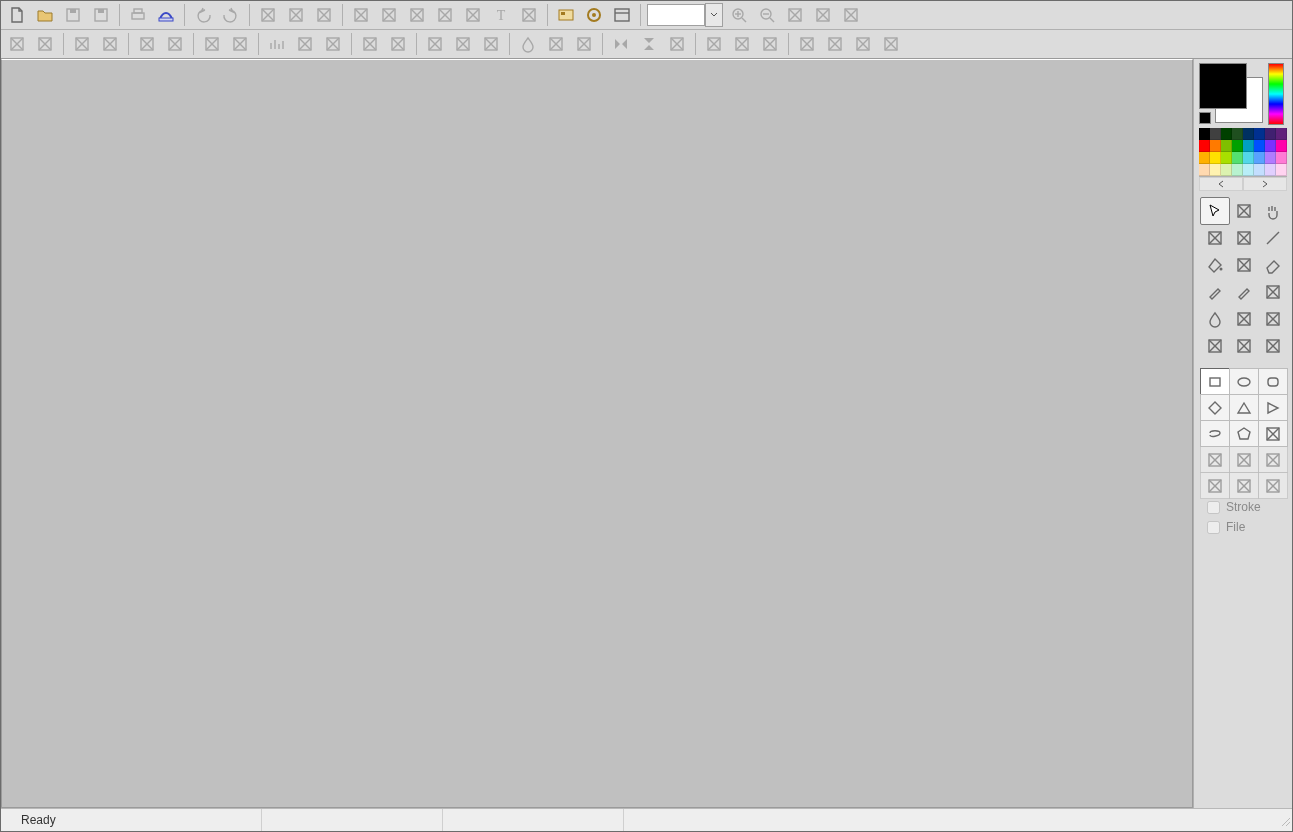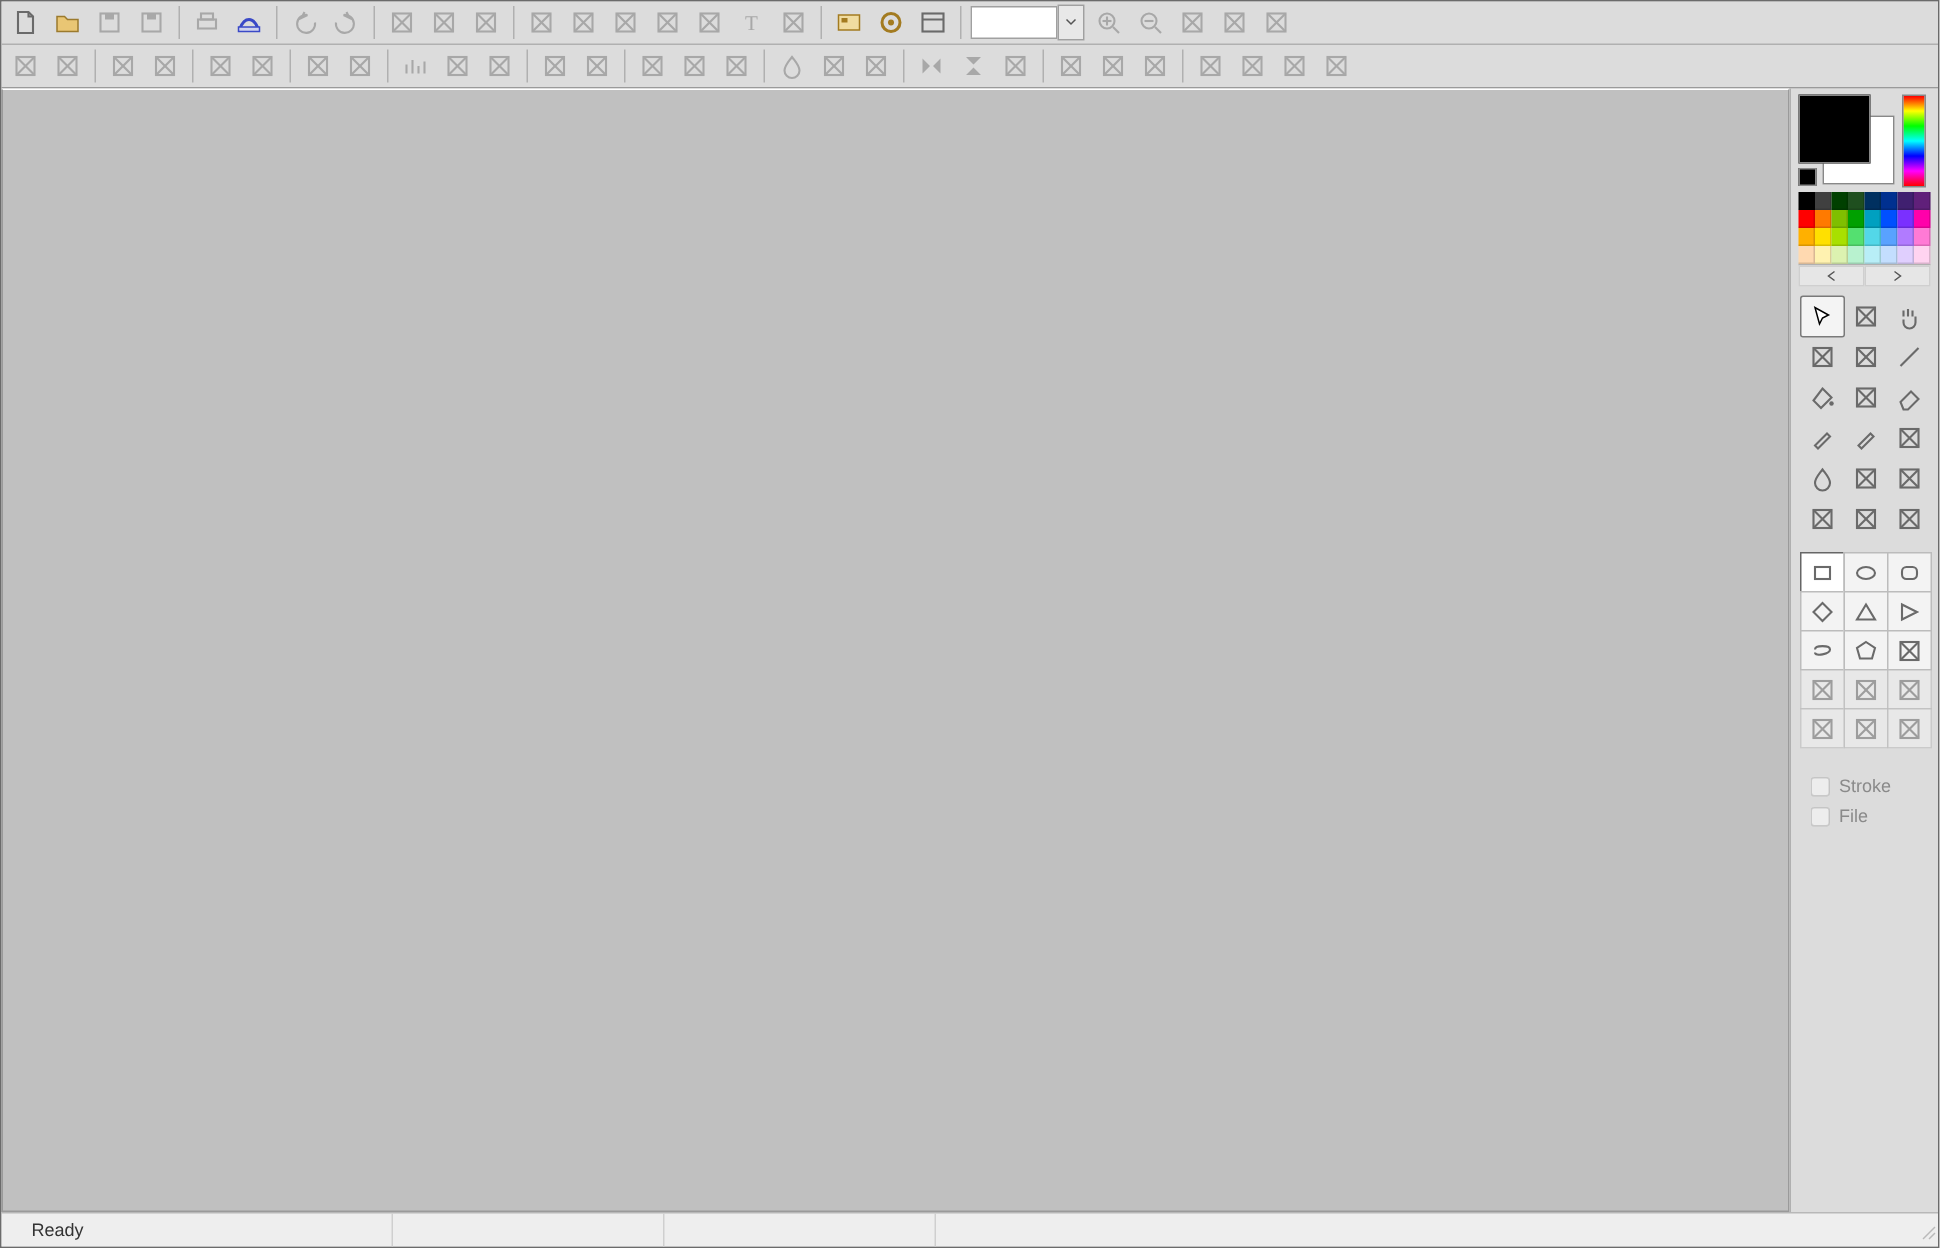--- a/index.html
+++ b/index.html
@@ -732,21 +732,21 @@
           </div>
           <div class="shapebtn dim">
             <svg width="18" height="18" viewBox="0 0 18 18">
               <rect x="3" y="3" width="12" height="12" stroke="#6a6a6a" fill="none" stroke-width="1.4"></rect>
               <line x1="3" y1="3" x2="15" y2="15" stroke="#6a6a6a" fill="none" stroke-width="1.4"></line>
               <line x1="15" y1="3" x2="3" y2="15" stroke="#6a6a6a" fill="none" stroke-width="1.4"></line>
             </svg>
           </div>
         </div>
 
-      <label class="chk-row" style="margin-top:20px">
+      <label class="chk-row" style="margin-top:3px">
         <input type="checkbox" disabled="" style="">
         <span>Stroke</span>
       </label>
       <label class="chk-row">
         <input type="checkbox" disabled="" style="">
         <span>File</span>
       </label>
     </div>
   </div>
 

